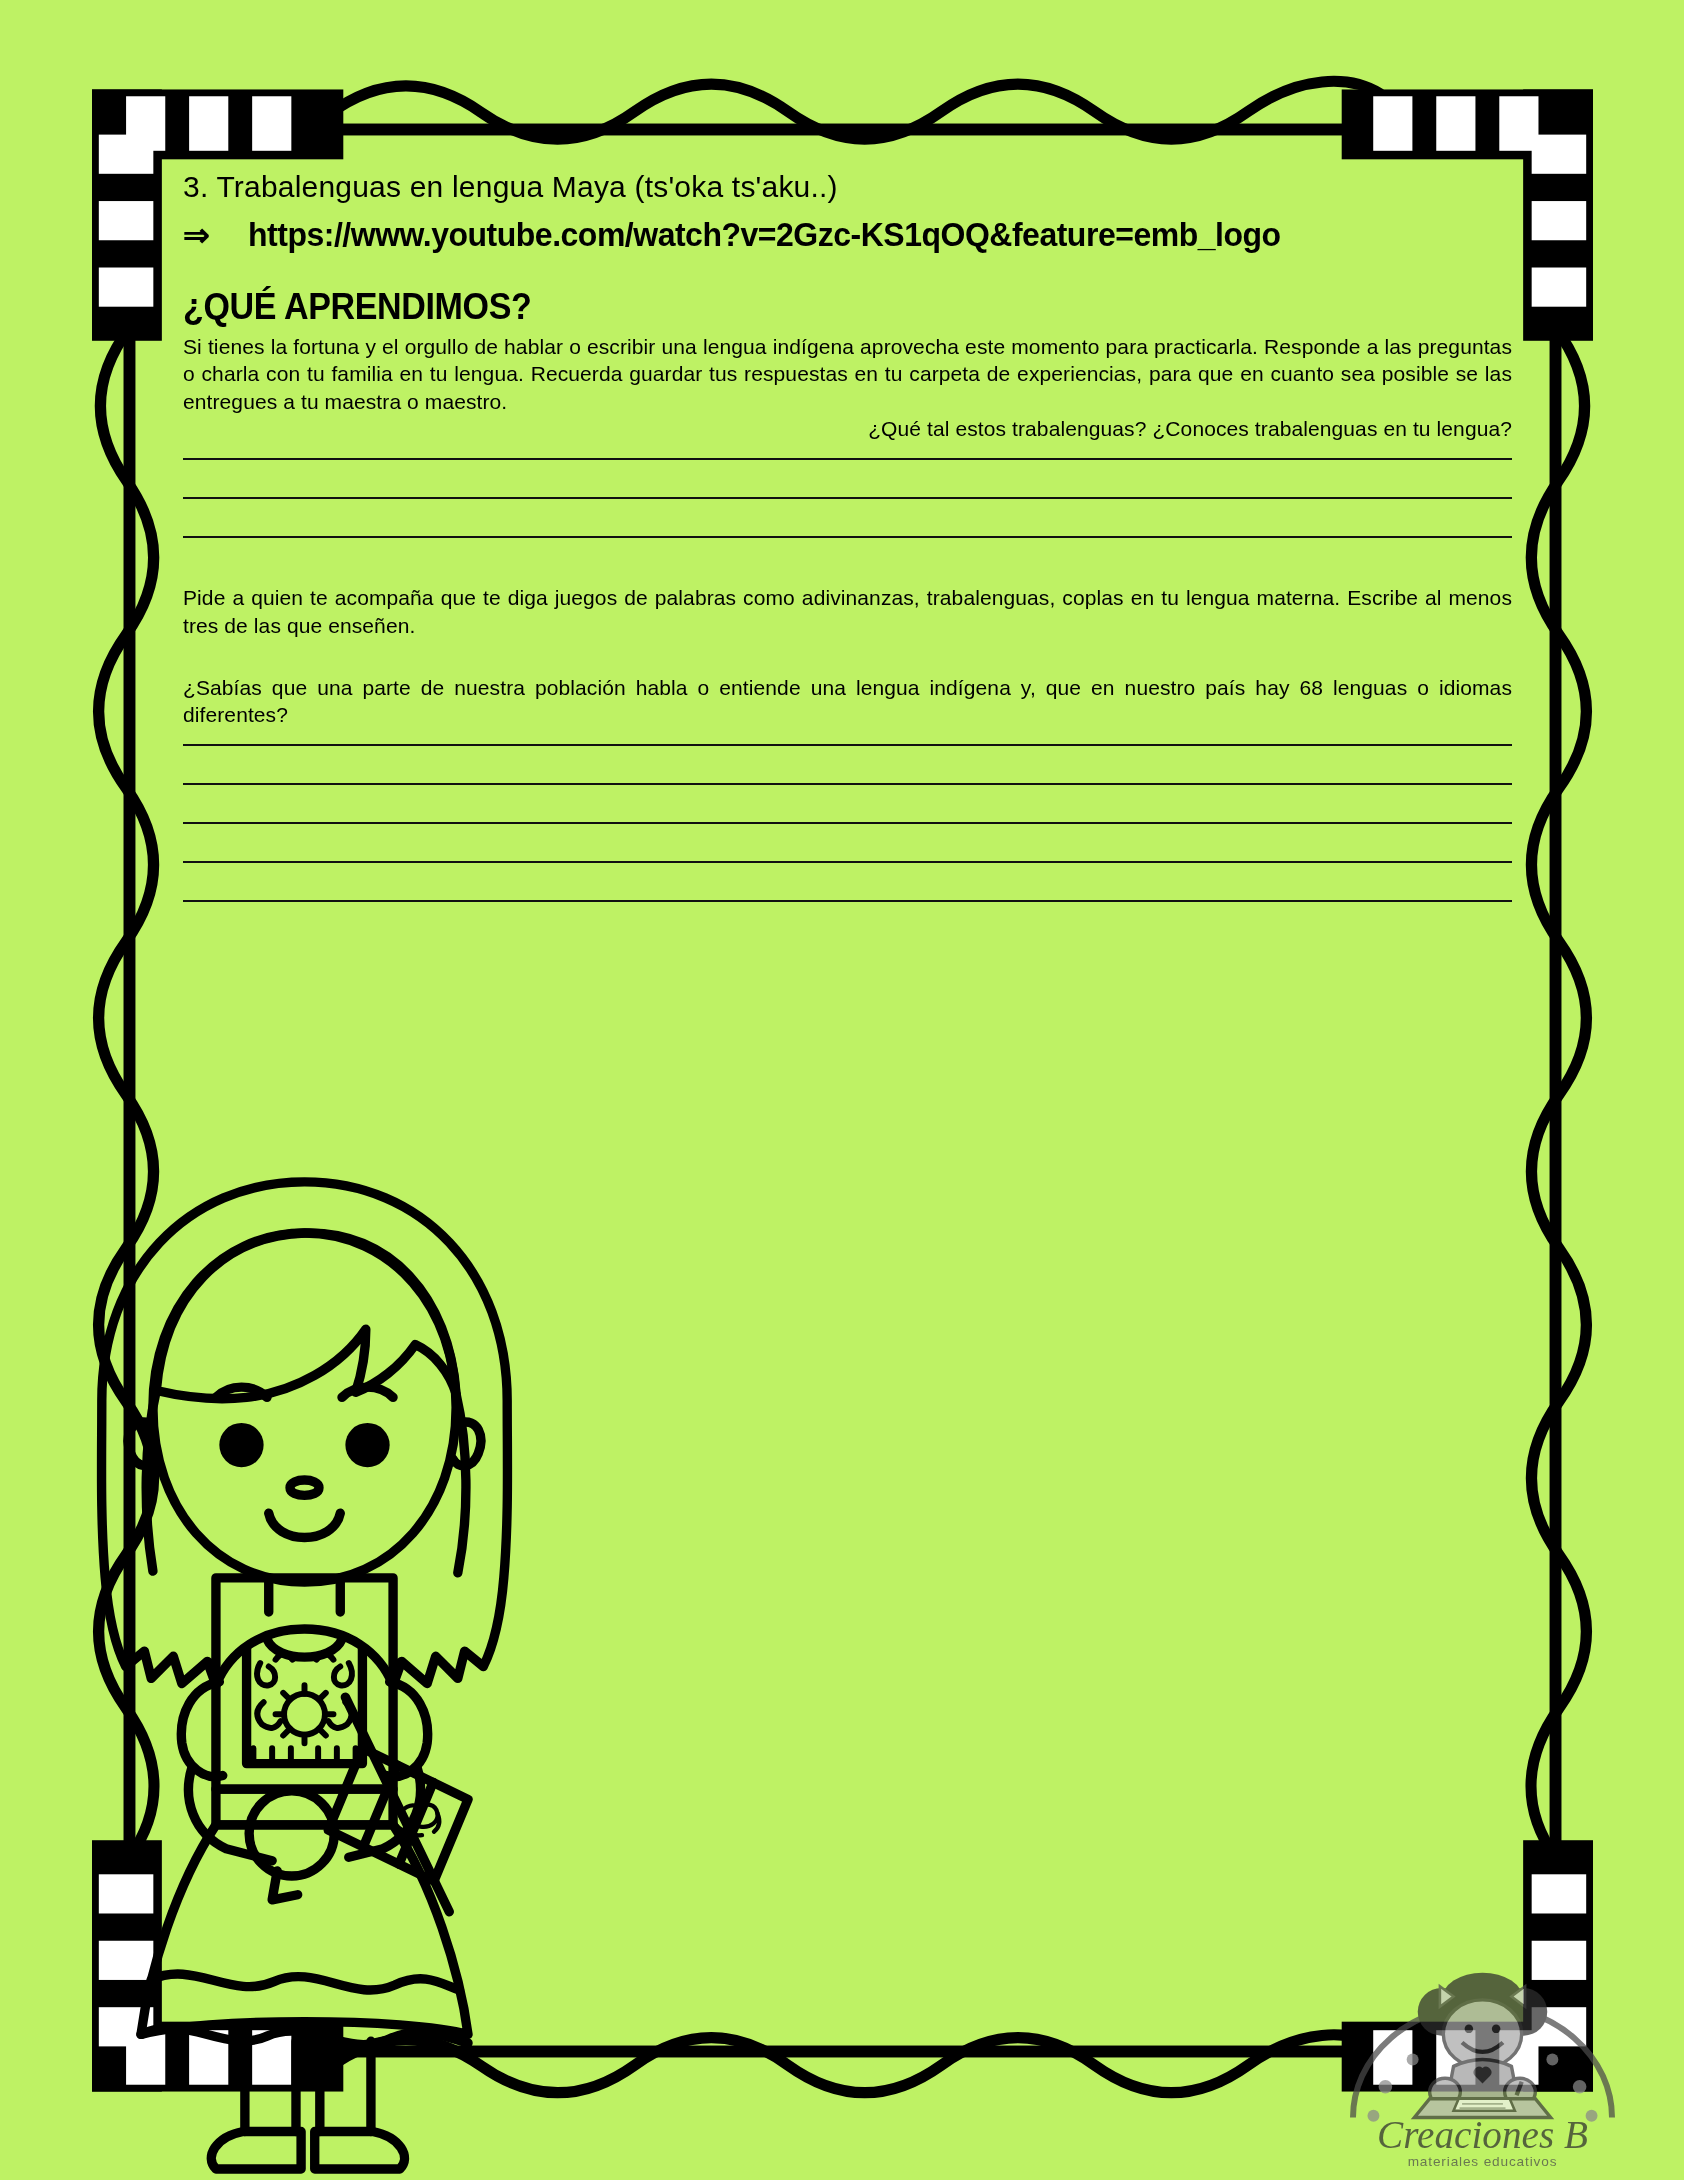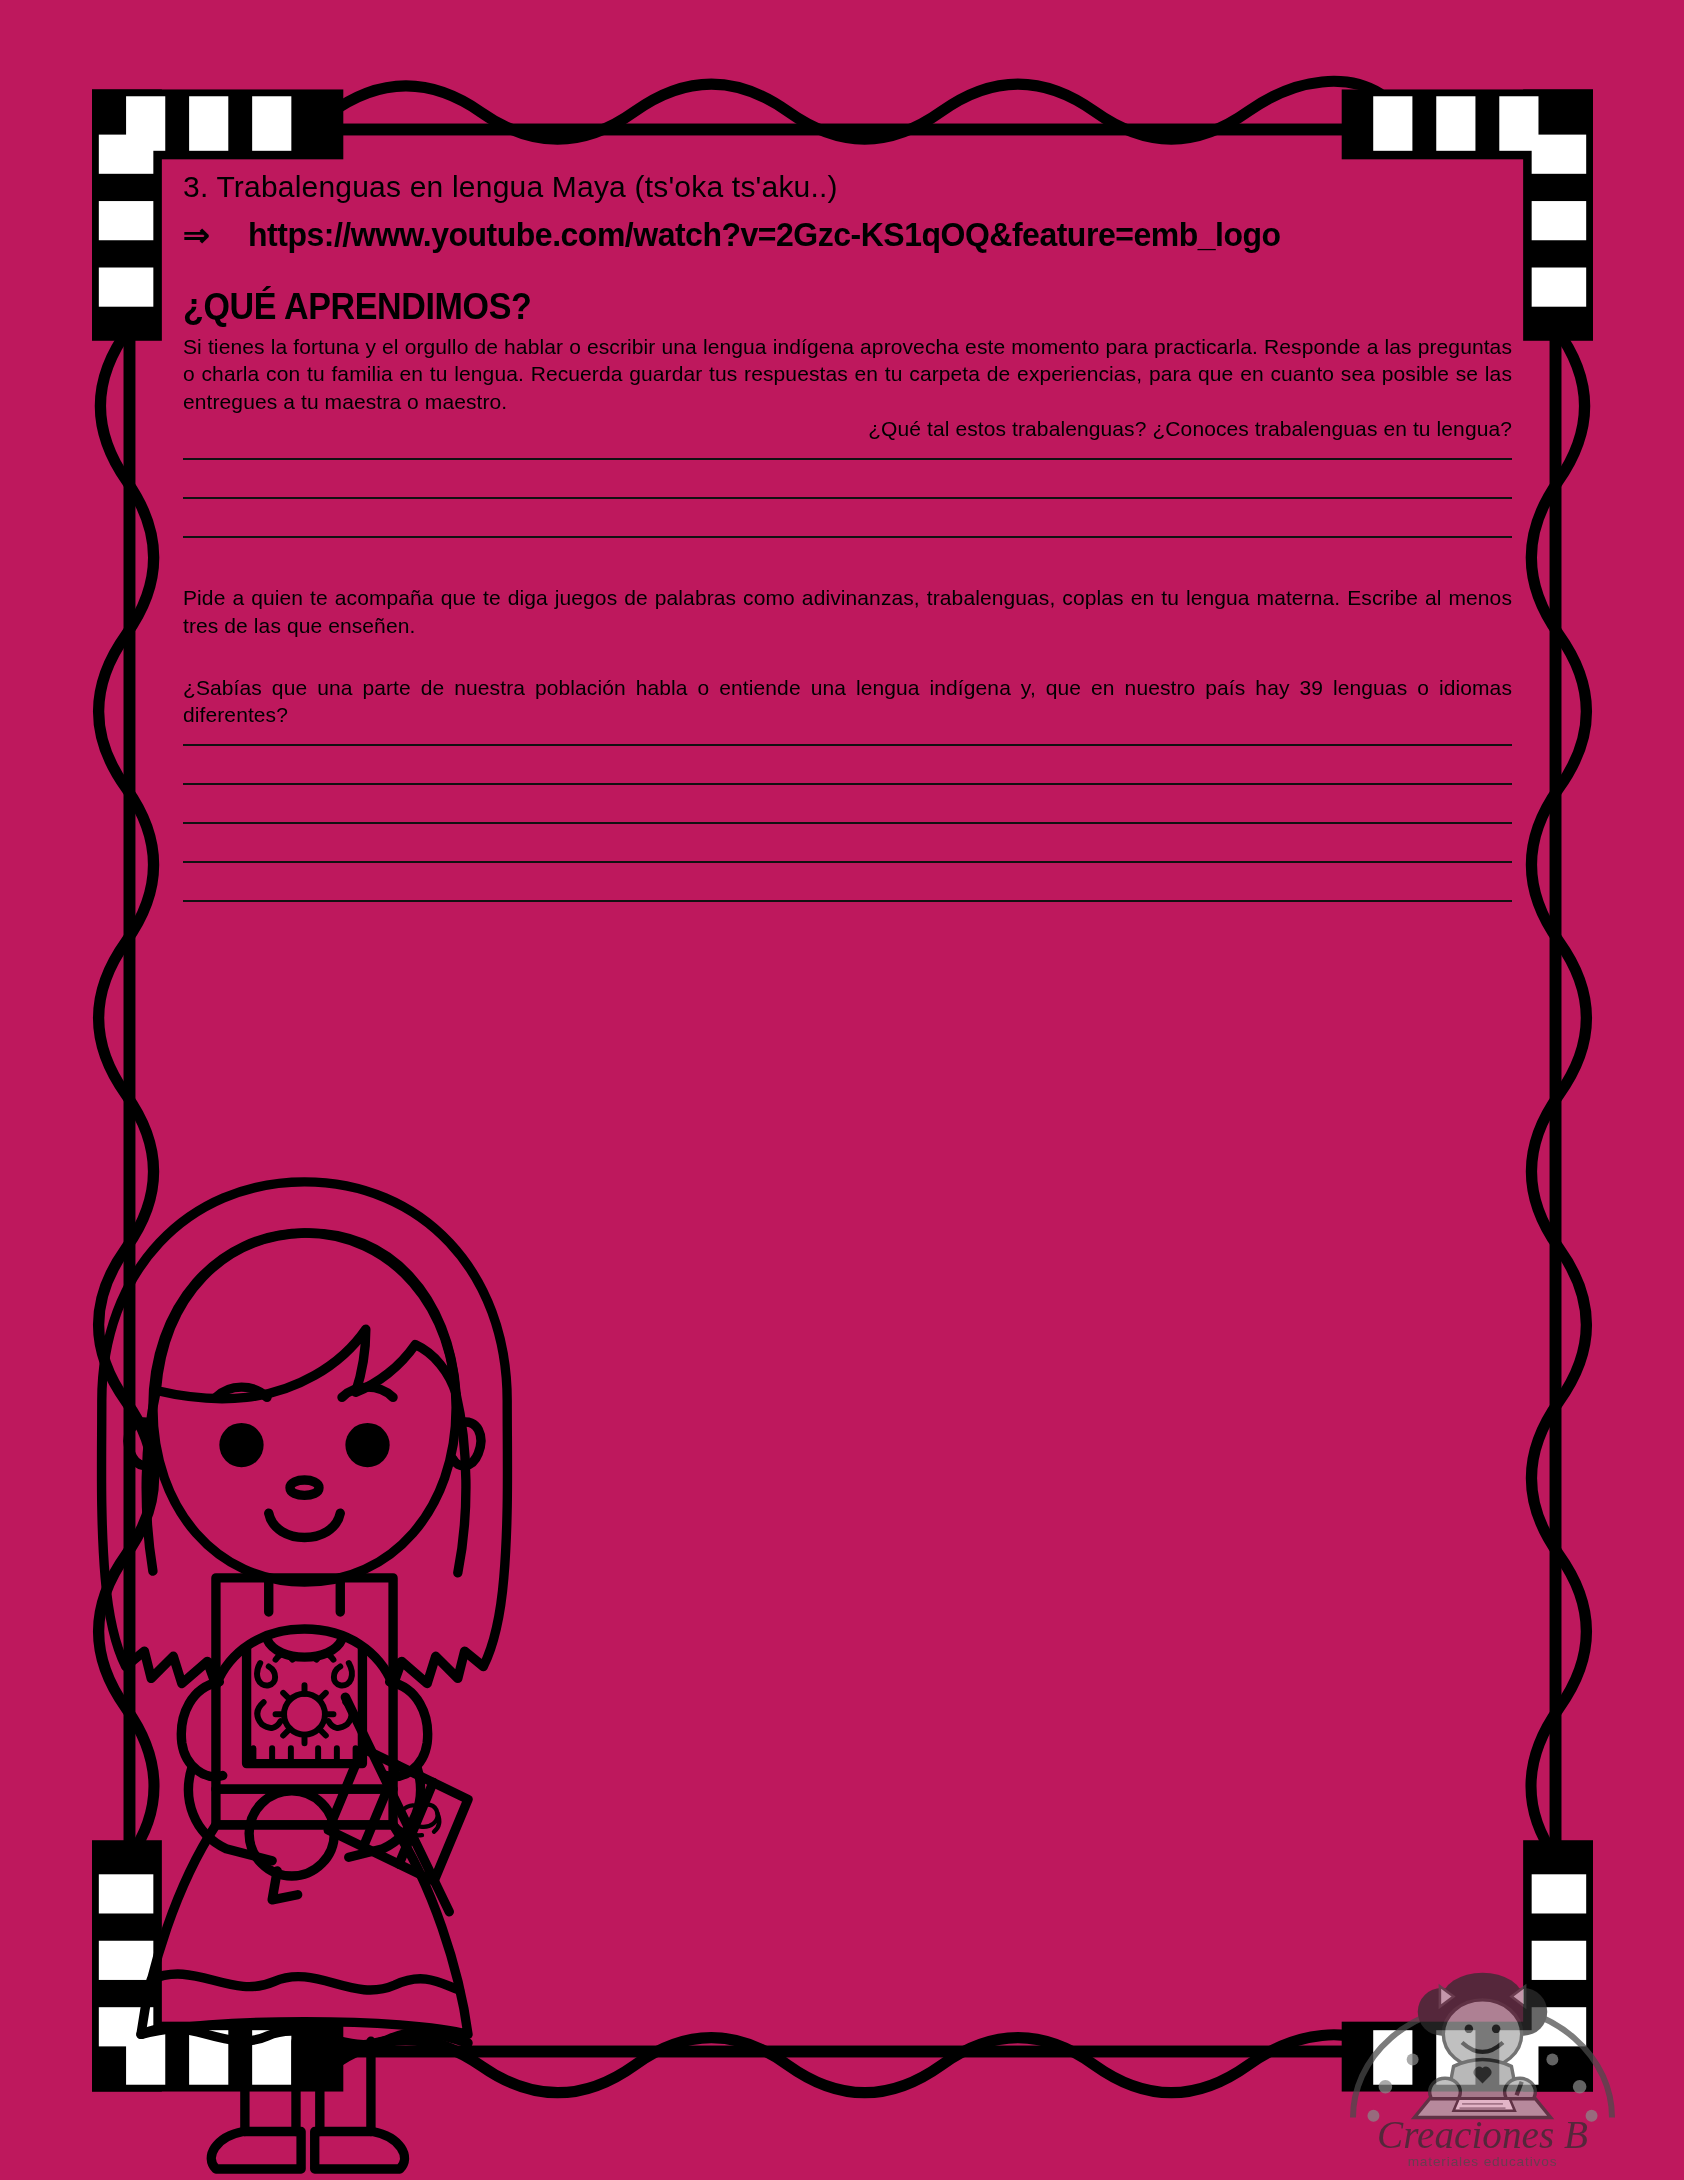--- a/index.html
+++ b/index.html
@@ -8,21 +8,21 @@
     padding: 0;
     background: #ffffff;
   }
   body {
     font-family: "Liberation Sans", sans-serif;
   }
   #page {
     position: relative;
     width: 1685px;
     height: 2181px;
-    background: #be185d;
+    background: #bef264;
     overflow: hidden;
   }
 
   
   #frame-svg {
     position: absolute;
     left: 0; top: 0;
     width: 1685px;
     height: 2181px;
     pointer-events: none;
@@ -230,21 +230,21 @@
         <div class="rule"></div>
         <div class="rule"></div>
       </div>
 
     <div class="para-spacer-lg"></div>
 
     <p class="para">Pide a quien te acompaña que te diga juegos de palabras como adivinanzas, trabalenguas, coplas en tu lengua materna. Escribe al menos tres de las que enseñen.</p>
 
     <div class="para-spacer-md"></div>
 
-    <p class="para">¿Sabías que una parte de nuestra población habla o entiende una lengua indígena y, que en nuestro país hay 39 lenguas o idiomas diferentes?</p>
+    <p class="para">¿Sabías que una parte de nuestra población habla o entiende una lengua indígena y, que en nuestro país hay 68 lenguas o idiomas diferentes?</p>
 
     <div class="rule-block">
         <div class="rule"></div>
         <div class="rule"></div>
         <div class="rule"></div>
         <div class="rule"></div>
         <div class="rule"></div>
       </div>
 
   </div>

